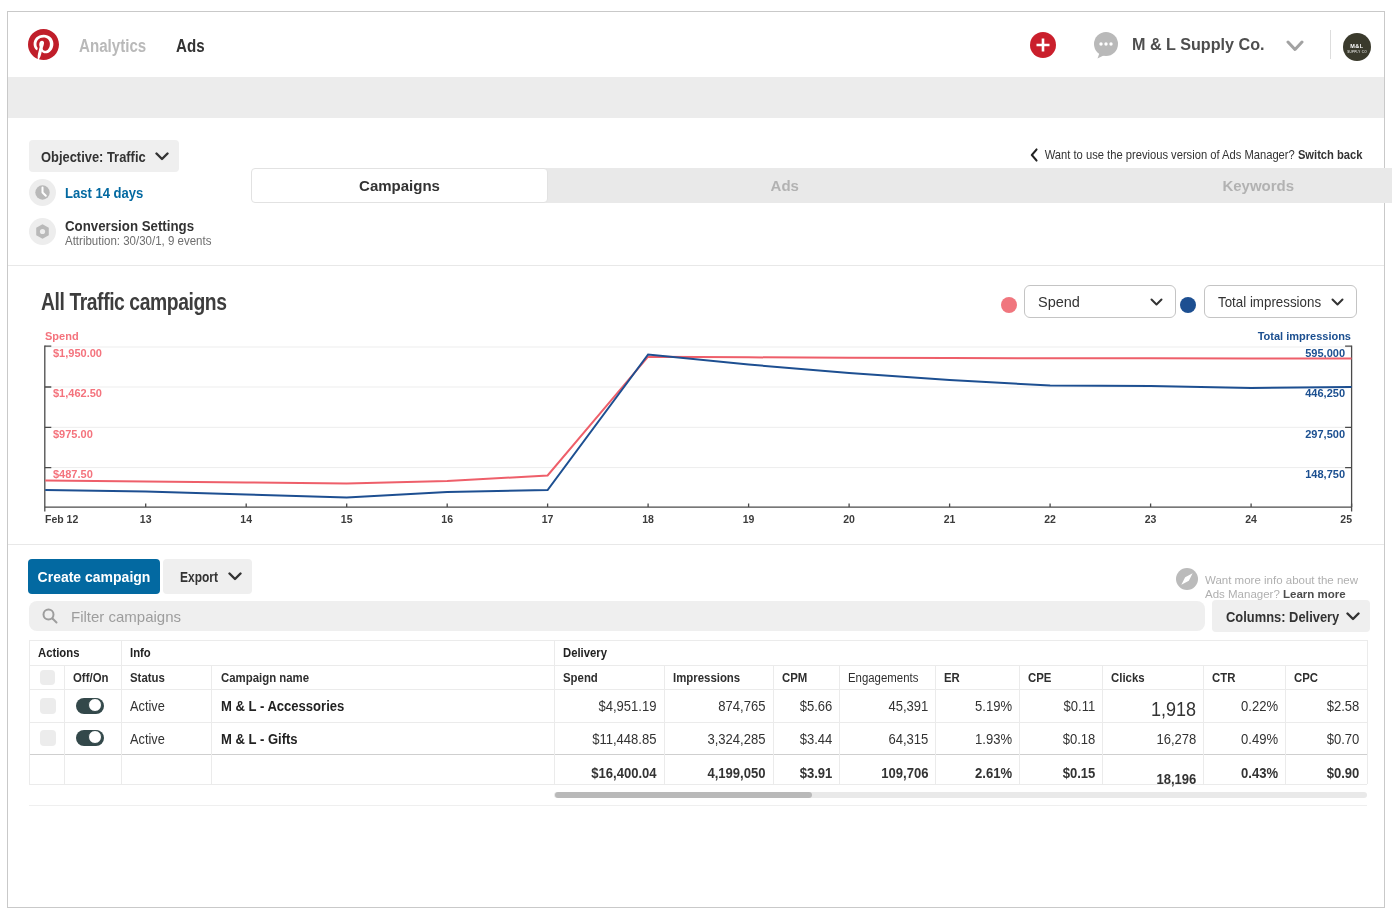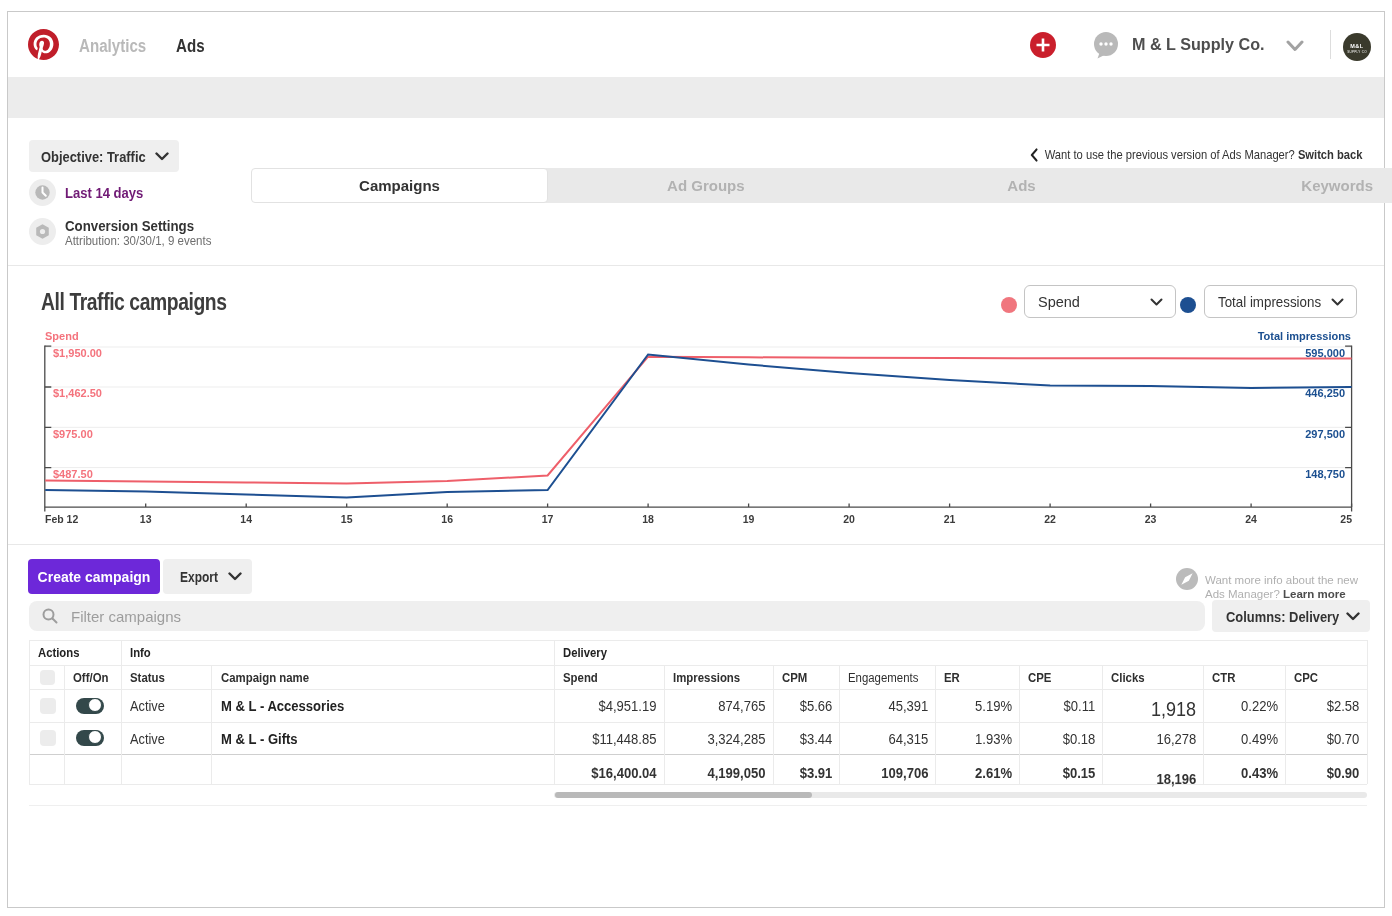--- a/index.html
+++ b/index.html
@@ -62,36 +62,35 @@
       <span class="c">Objective: Traffic</span>
   <svg width="14" height="9" viewBox="0 0 14 9">
         <path d="M1.5 1.5 L7 7 L12.5 1.5" fill="none" stroke="#333" stroke-width="2.4" stroke-linecap="round" stroke-linejoin="round"></path>
       </svg>
 </div>
 <svg class="abs" style="left:21px;top:167px;" width="27" height="27" viewBox="0 0 27 27">
   <circle cx="13.5" cy="13.5" r="13.5" fill="#ededed"></circle>
   <circle cx="13.5" cy="13.5" r="7.2" fill="#b9b9b9"></circle>
   <path d="M13.5 13.5 L13.5 8.6 M13.5 13.5 L16.8 16.8" stroke="#fff" stroke-width="2" stroke-linecap="round"></path>
 </svg>
-<div class="abs" style="left:57px;top:172px;font-size:15px;font-weight:bold;color:#701a75;"><span class="c" style="transform:scaleX(0.87);">Last 14 days</span></div>
+<div class="abs" style="left:57px;top:172px;font-size:15px;font-weight:bold;color:#0369a1;"><span class="c" style="transform:scaleX(0.87);">Last 14 days</span></div>
 <svg class="abs" style="left:21px;top:206px;" width="27" height="27" viewBox="0 0 27 27">
   <circle cx="13.5" cy="13.5" r="13.5" fill="#ededed"></circle>
   <path d="M13.5 6.2 L19.8 9.85 L19.8 17.15 L13.5 20.8 L7.2 17.15 L7.2 9.85 Z" fill="#b9b9b9"></path>
   <circle cx="13.5" cy="13.5" r="2.6" fill="#ededed"></circle>
 </svg>
 <div class="abs" style="left:57px;top:205px;font-size:15px;font-weight:bold;color:#333;"><span class="c" style="transform:scaleX(0.885);">Conversion Settings</span></div>
 <div class="abs" style="left:57px;top:222px;font-size:12.5px;color:#6e6e6e;"><span class="c" style="transform:scaleX(0.92);">Attribution: 30/30/1, 9 events</span></div>
 
 <div class="abs" style="right:22px;top:135px;text-align:right;font-size:13px;color:#333;white-space:nowrap;"><span class="c cR"><svg style="vertical-align:-2.5px;margin-right:8px;" width="9" height="14" viewBox="0 0 9 14">
           <path d="M7.5 1.5 L2 7 L7.5 12.5" fill="none" stroke="#222" stroke-width="2.4" stroke-linecap="round" stroke-linejoin="round"></path>
         </svg>Want to use the previous version of Ads Manager? <b>Switch back</b></span></div>
 
 <div class="tabbar">
   <div class="tab active">Campaigns</div>
-  <div class="tab">Ad Groups</div>
   <div class="tab">Ads</div>
   <div class="tab">Keywords</div>
 </div>
 
 
 <div class="divider" style="top:253px;"></div>
 
 <div class="abs" style="left:33px;top:277px;font-size:23px;font-weight:bold;color:#3d3d3d;letter-spacing:-0.5px;transform:scaleX(0.84);transform-origin:0 0;white-space:nowrap;">All Traffic campaigns</div>
 
 <div class="dot" style="left:993px;top:285px;background:#f0767e;"></div>
@@ -153,21 +152,21 @@
 <text x="1142.6" y="193" text-anchor="middle">23</text>
 <text x="1243.1" y="193" text-anchor="middle">24</text>
 <text x="1344" y="193" text-anchor="end">25</text>
 </g>
 <polyline fill="none" stroke="#ee5f6a" stroke-width="2" points="37.2,150.5 137.7,151.5 238.2,152.5 338.7,153.5 439.2,151 539.6,145.5 640.1,26.7 740.6,27.3 841.1,27.8 941.6,28 1042.1,28.2 1142.6,28.3 1243.1,28.4 1343.6,28.5"></polyline>
 <polyline fill="none" stroke="#1d4f91" stroke-width="2" points="37.2,160 137.7,161.5 238.2,164.5 338.7,167.5 439.2,162 539.6,160 640.1,24.5 740.6,34.5 841.1,43 941.6,50 1042.1,55.5 1142.6,56 1243.1,58 1343.6,57"></polyline>
 </svg>
 
 <div class="divider" style="top:532px;"></div>
 
-<div class="abs" style="left:20px;top:547px;width:132px;height:35px;background:#6d28d9;border-radius:4px;color:#fff;font-size:14px;font-weight:bold;display:flex;align-items:center;justify-content:center;">Create campaign</div>
+<div class="abs" style="left:20px;top:547px;width:132px;height:35px;background:#0369a1;border-radius:4px;color:#fff;font-size:14px;font-weight:bold;display:flex;align-items:center;justify-content:center;">Create campaign</div>
 <div class="gbtn" style="left:155px;top:547px;width:89px;height:35px;padding-left:17px;">
       <span class="c" style="transform:scaleX(0.8);">Export</span>
   <svg width="14" height="9" viewBox="0 0 14 9">
         <path d="M1.5 1.5 L7 7 L12.5 1.5" fill="none" stroke="#333" stroke-width="2.4" stroke-linecap="round" stroke-linejoin="round"></path>
       </svg>
 </div>
 
 <svg class="abs" style="left:1168px;top:556px;" width="22" height="22" viewBox="0 0 22 22">
   <circle cx="11" cy="11" r="11" fill="#bbb"></circle>
   <polygon points="16.66,5.34 12.84,12.84 5.34,16.66 9.16,9.16" fill="#fff"></polygon>

